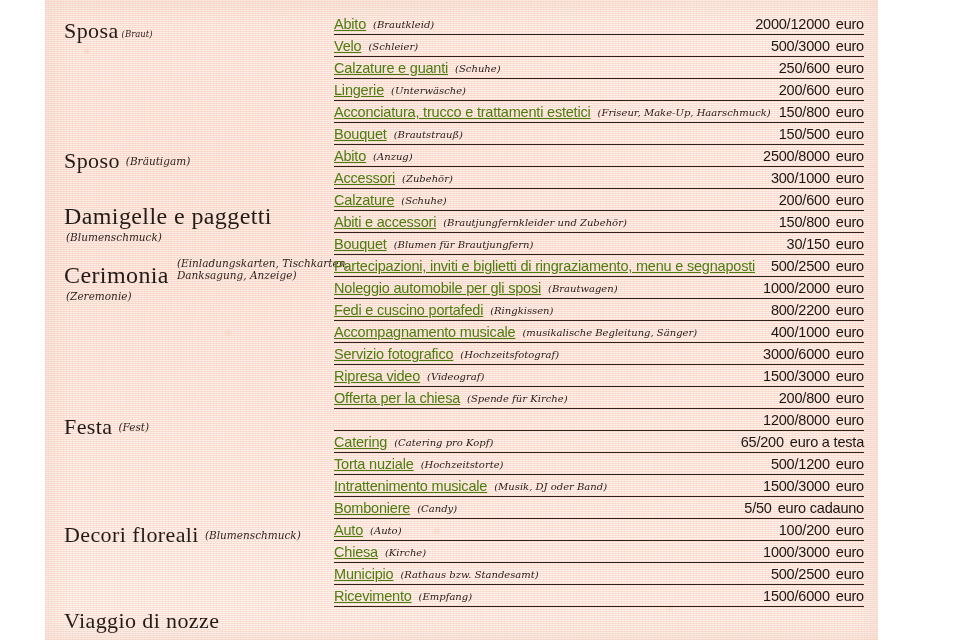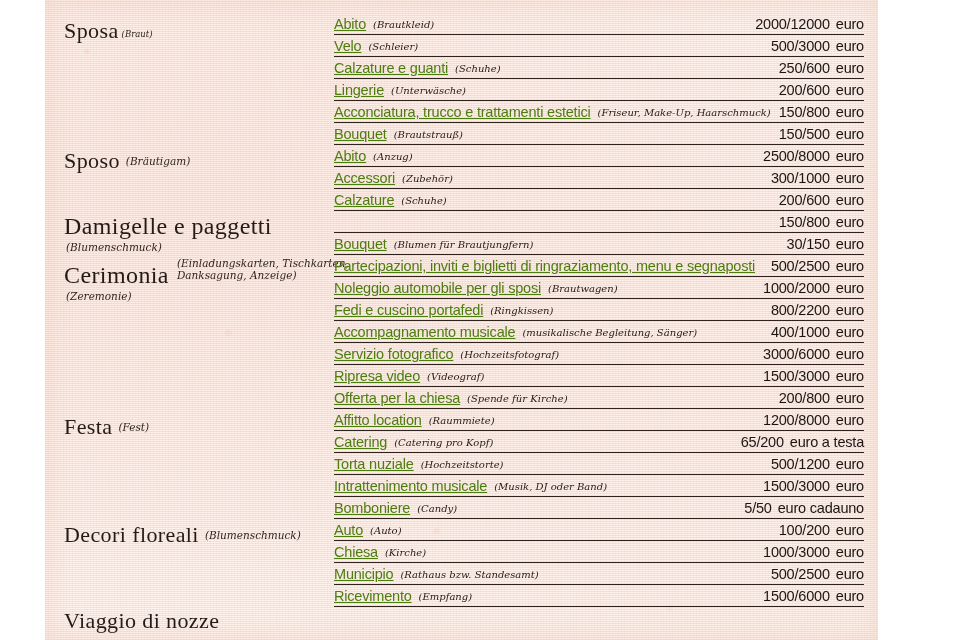--- a/index.html
+++ b/index.html
@@ -170,21 +170,21 @@
 <body>
 
 <div id="page">
   <div id="paper">
     <div id="grain"></div>
   </div>
 
   <div id="categories">
       <div class="cat tight" style="top: 18px;"><span class="cat-it">Sposa</span><span class="cat-de">(Braut)</span></div>
       <div class="cat" style="top: 148px;"><span class="cat-it">Sposo</span><span class="cat-de">(Bräutigam)</span></div>
-      <div class="cat big" style="top: 213px;"><span class="cat-it">Damigelle e paggetti</span><span class="cat-de2">(Blumenschmuck)</span></div>
+      <div class="cat big" style="top: 203px;"><span class="cat-it">Damigelle e paggetti</span><span class="cat-de2">(Blumenschmuck)</span></div>
       <div class="cat big" style="top: 257px;"><span class="cat-it">Cerimonia</span><span class="cat-de block">(Einladungskarten, Tischkarten,
 Danksagung, Anzeige)</span><span class="cat-de2">(Zeremonie)</span></div>
       <div class="cat" style="top: 414px;"><span class="cat-it">Festa</span><span class="cat-de">(Fest)</span></div>
       <div class="cat" style="top: 522px;"><span class="cat-it">Decori floreali</span><span class="cat-de">(Blumenschmuck)</span></div>
       <div class="cat" style="top: 608px;"><span class="cat-it">Viaggio di nozze</span></div>
     </div>
 
   <div id="rows">
       <div class="row">
         <div class="item"><span class="it">Abito</span><span class="de">(Brautkleid)</span></div>
@@ -216,20 +216,21 @@
       </div>
       <div class="row">
         <div class="item"><span class="it">Accessori</span><span class="de">(Zubehör)</span></div>
         <div class="price"><span class="amt">300/1000</span><span class="cur">euro</span></div>
       </div>
       <div class="row">
         <div class="item"><span class="it">Calzature</span><span class="de">(Schuhe)</span></div>
         <div class="price"><span class="amt">200/600</span><span class="cur">euro</span></div>
       </div>
       <div class="row">
+        <div class="item"><span class="it">Abiti e accessori</span><span class="de">(Brautjungfernkleider und Zubehör)</span></div>
         <div class="price"><span class="amt">150/800</span><span class="cur">euro</span></div>
       </div>
       <div class="row">
         <div class="item"><span class="it">Bouquet</span><span class="de">(Blumen für Brautjungfern)</span></div>
         <div class="price"><span class="amt">30/150</span><span class="cur">euro</span></div>
       </div>
       <div class="row">
         <div class="item"><span class="it">Partecipazioni, inviti e biglietti di ringraziamento, menu e segnaposti</span></div>
         <div class="price"><span class="amt">500/2500</span><span class="cur">euro</span></div>
       </div>
@@ -251,21 +252,20 @@
       </div>
       <div class="row">
         <div class="item"><span class="it">Ripresa video</span><span class="de">(Videograf)</span></div>
         <div class="price"><span class="amt">1500/3000</span><span class="cur">euro</span></div>
       </div>
       <div class="row">
         <div class="item"><span class="it">Offerta per la chiesa</span><span class="de">(Spende für Kirche)</span></div>
         <div class="price"><span class="amt">200/800</span><span class="cur">euro</span></div>
       </div>
       <div class="row">
-        <div class="item"><span class="it">Affitto location</span><span class="de">(Raummiete)</span></div>
         <div class="price"><span class="amt">1200/8000</span><span class="cur">euro</span></div>
       </div>
       <div class="row">
         <div class="item"><span class="it">Catering</span><span class="de">(Catering pro Kopf)</span></div>
         <div class="price"><span class="amt">65/200</span><span class="cur">euro a testa</span></div>
       </div>
       <div class="row">
         <div class="item"><span class="it">Torta nuziale</span><span class="de">(Hochzeitstorte)</span></div>
         <div class="price"><span class="amt">500/1200</span><span class="cur">euro</span></div>
       </div>

